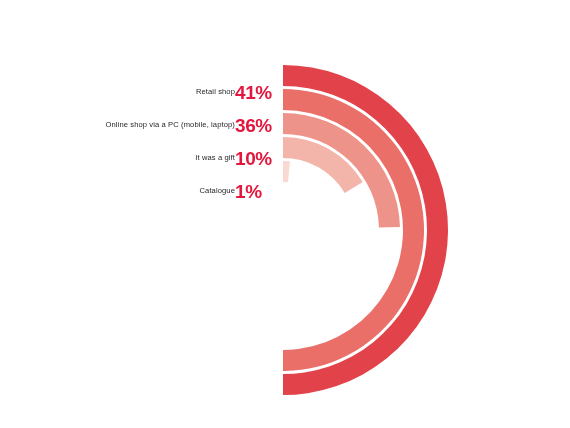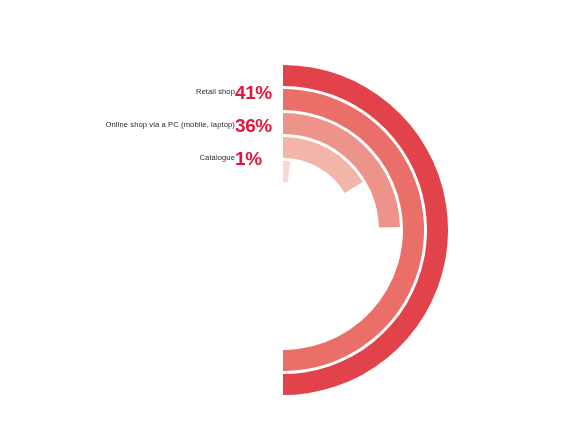--- a/index.html
+++ b/index.html
@@ -95,20 +95,24 @@
       <span class="cat-label">Retail shop</span>
       <span class="pct-value">41%</span>
     </div>
 
     <div class="label-row">
       <span class="cat-label">Online shop via a PC (mobile, laptop)</span>
       <span class="pct-value">36%</span>
     </div>
 
 
+    <div class="label-row">
+      <span class="cat-label">It was a gift</span>
+      <span class="pct-value">10%</span>
+    </div>
 
     <div class="label-row">
       <span class="cat-label">Catalogue</span>
       <span class="pct-value">1%</span>
     </div>
 
   </div>
 
 </div>
 

